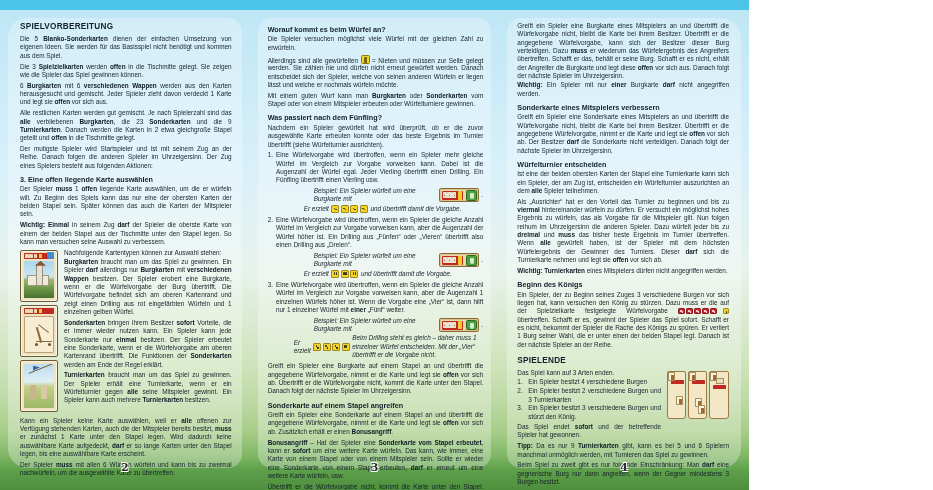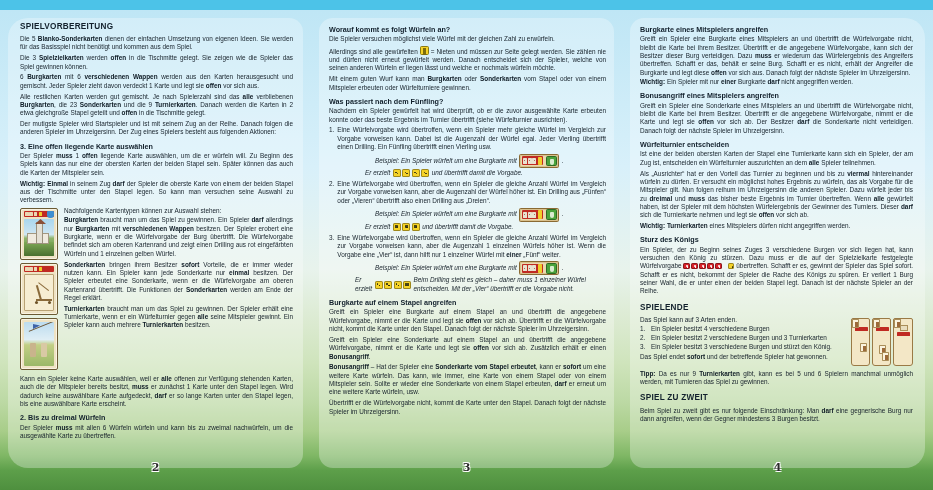--- a/index.html
+++ b/index.html
@@ -4,21 +4,21 @@
 <style>
   * { box-sizing: border-box; }
   html, body { margin:0; padding:0; }
   body {
     width:933px; height:490px;
     font-family:"Liberation Sans", sans-serif;
     background:#ffffff;
     overflow:hidden;
   }
   .spread {
-    position:relative; width:933px; height:490px;
+    position:relative; width:749px; height:490px;
     display:flex;
     background:
       linear-gradient(to bottom,
         #4cc3e8 0px, #4cc3e8 10px,
         #bfe6f5 10px, #d8f0fa 34%,
         #e8f3ec 55%, #dbead0 66%,
         #cfe4bc 74%, #bcd9a4 82%,
         #a8cd89 88%, #7fb765 93%,
         #5d9f4a 96%, #4e8f3e 100%);
   }
@@ -355,31 +355,30 @@
         </div>
 
         <p class="tight">Nachfolgende Kartentypen können zur Auswahl stehen:</p>
         <p><b>Burgkarten</b> braucht man um das Spiel zu gewinnen. Ein Spieler <b>darf</b> allerdings nur <b>Burgkarten</b> mit <b>verschiedenen Wappen</b> besitzen. Der Spieler erobert eine Burgkarte, wenn er die Würfelvorgabe der Burg übertrifft. Die Würfelvorgabe befindet sich am oberen Kartenrand und zeigt einen Drilling aus rot eingefärbten Würfeln und 1 einzelnen gelben Würfel.</p>
         <p><b>Sonderkarten</b> bringen ihrem Besitzer <b>sofort</b> Vorteile, die er immer wieder nutzen kann. Ein Spieler kann jede Sonderkarte nur <b>einmal</b> besitzen. Der Spieler erbeutet eine Sonderkarte, wenn er die Würfelvorgabe am oberen Kartenrand übertrifft. Die Funktionen der <b>Sonderkarten</b> werden am Ende der Regel erklärt.</p>
         <p><b>Turnierkarten</b> braucht man um das Spiel zu gewinnen. Der Spieler erhält eine Turnierkarte, wenn er ein Würfelturnier gegen <b>alle</b> seine Mitspieler gewinnt. Ein Spieler kann auch mehrere <b>Turnierkarten</b> besitzen.</p>
       </div>
 
       <p>Kann ein Spieler keine Karte auswählen, weil er <b>alle</b> offenen zur Verfügung stehenden Karten, auch die der Mitspieler bereits besitzt, <b>muss</b> er zunächst 1 Karte unter den Stapel legen. Wird dadurch keine auswählbare Karte aufgedeckt, <b>darf</b> er so lange Karten unter den Stapel legen, bis eine auswählbare Karte erscheint.</p>
 
-      <h3 class="sub">2. Bis zu dreimal Würfeln</h3>
       <p>Der Spieler <b>muss</b> mit allen 6 Würfeln würfeln und kann bis zu zweimal nachwürfeln, um die ausgewählte Karte zu übertreffen.</p>
     </div>
     <div class="pagenum">2</div>
   </div>
 
   <div class="page mid">
     <div class="panel"></div>
     <div class="col">
 
-      <h3 class="sub tight">Worauf kommt es folgt Würfeln an?</h3>
+      <h3 class="sub tight">Worauf kommt es beim Würfel an?</h3>
       <p>Die Spieler versuchen möglichst viele Würfel mit der gleichen Zahl zu erwürfeln.</p>
       <p>
         <span>Allerdings sind alle gewürfelten</span>
         <span class="blank-die"></span>
         <span>= Nieten und müssen zur Seite gelegt werden. Sie zählen nie und dürfen nicht erneut gewürfelt werden. Danach entscheidet sich der Spieler, welche von seinen anderen Würfeln er liegen lässt und welche er nochmals würfeln möchte.</span>
       </p>
       <p>Mit einem guten Wurf kann man <b>Burgkarten</b> oder <b>Sonderkarten</b> vom Stapel oder von einem Mitspieler erbeuten oder Würfelturniere gewinnen.</p>
 
       <h3 class="sub">Was passiert nach dem Fünfling?</h3>
       <p>Nachdem ein Spieler gewürfelt hat wird überprüft, ob er die zuvor ausgewählte Karte erbeuten konnte oder das beste Ergebnis im Turnier übertrifft (siehe Würfelturnier ausrichten).</p>
@@ -537,47 +536,46 @@
                 <i class="pip" style="top:1.4px;left:1.4px"></i>
                 <i class="pip" style="top:1.4px;right:1.4px"></i>
                 <i class="pip" style="bottom:1.4px;left:1.4px"></i>
                 <i class="pip" style="bottom:1.4px;right:1.4px"></i>
               </span>
           </span>
           <span>Beim Drilling steht es gleich – daher muss 1 einzelner Würfel entscheiden. Mit der „Vier“ übertrifft er die Vorgabe nicht.</span>
         </div>
       </div>
 
-      <h3 class="sub">Burgkarte auf einem Stapel angreifen</h3>
       <p>Greift ein Spieler eine Burgkarte auf einem Stapel an und übertrifft die angegebene Würfelvorgabe, nimmt er die Karte und legt sie <b>offen</b> vor sich ab. Übertrifft er die Würfelvorgabe nicht, kommt die Karte unter den Stapel. Danach folgt der nächste Spieler im Uhrzeigersinn.</p>
 
+      <h3 class="sub">Sonderkarte auf einem Stapel angreifen</h3>
       <p>Greift ein Spieler eine Sonderkarte auf einem Stapel an und übertrifft die angegebene Würfelvorgabe, nimmt er die Karte und legt sie <b>offen</b> vor sich ab. Zusätzlich erhält er einen <b>Bonusangriff</b>.</p>
       <p><b>Bonusangriff</b> – Hat der Spieler eine <b>Sonderkarte vom Stapel erbeutet</b>, kann er <b>sofort</b> um eine weitere Karte würfeln. Das kann, wie immer, eine Karte von einem Stapel oder von einem Mitspieler sein. Sollte er wieder eine Sonderkarte von einem Stapel erbeuten, <b>darf</b> er erneut um eine weitere Karte würfeln, usw.</p>
       <p>Übertrifft er die Würfelvorgabe nicht, kommt die Karte unter den Stapel. Danach folgt der nächste Spieler im Uhrzeigersinn.</p>
     </div>
     <div class="pagenum">3</div>
   </div>
 
   <div class="page last">
     <div class="panel"></div>
     <div class="col">
 
-      <h3 class="sub tight">Burgkarte eines Mitspielers angreifen</h3>
       <p class="tight">Greift ein Spieler eine Burgkarte eines Mitspielers an und übertrifft die Würfelvorgabe nicht, bleibt die Karte bei ihrem Besitzer. Übertrifft er die angegebene Würfelvorgabe, kann sich der Besitzer dieser Burg verteidigen. Dazu <b>muss</b> er wiederum das Würfelergebnis des Angreifers übertreffen. Schafft er das, behält er seine Burg. Schafft er es nicht, erhält der Angreifer die Burgkarte und legt diese <b>offen</b> vor sich aus. Danach folgt der nächste Spieler im Uhrzeigersinn.</p>
       <p><b>Wichtig:</b> Ein Spieler mit nur <b>einer</b> Burgkarte <b>darf</b> nicht angegriffen werden.</p>
 
-      <h3 class="sub">Bonusangriff eines Mitspielers angreifen</h3>
+      <h3 class="sub">Sonderkarte eines Mitspielers verbessern</h3>
       <p>Greift ein Spieler eine Sonderkarte eines Mitspielers an und übertrifft die Würfelvorgabe nicht, bleibt die Karte bei ihrem Besitzer. Übertrifft er die angegebene Würfelvorgabe, nimmt er die Karte und legt sie <b>offen</b> vor sich ab. Der Besitzer <b>darf</b> die Sonderkarte nicht verteidigen. Danach folgt der nächste Spieler im Uhrzeigersinn.</p>
 
       <h3 class="sub">Würfelturnier entscheiden</h3>
       <p>Ist eine der beiden obersten Karten der Stapel eine Turnierkarte kann sich ein Spieler, der am Zug ist, entscheiden ein Würfelturnier auszurichten an dem <b>alle</b> Spieler teilnehmen.</p>
       <p>Als „Ausrichter“ hat er den Vorteil das Turnier zu beginnen und bis zu <b>viermal</b> hintereinander würfeln zu dürfen. Er versucht ein möglichst hohes Ergebnis zu würfeln, das als Vorgabe für die Mitspieler gilt. Nun folgen reihum im Uhrzeigersinn die anderen Spieler. Dazu würfelt jeder bis zu <b>dreimal</b> und <b>muss</b> das bisher beste Ergebnis im Turnier übertreffen. Wenn <b>alle</b> gewürfelt haben, ist der Spieler mit dem höchsten Würfelergebnis der Gewinner des Turniers. Dieser <b>darf</b> sich die Turnierkarte nehmen und legt sie <b>offen</b> vor sich ab.</p>
       <p><b>Wichtig:</b> <b>Turnierkarten</b> eines Mitspielers dürfen nicht angegriffen werden.</p>
 
-      <h3 class="sub">Sturz des Königs</h3>
+      <h3 class="sub">Beginn des Königs</h3>
       <p>
         <span>Ein Spieler, der zu Beginn seines Zuges 3 verschiedene Burgen vor sich liegen hat, kann versuchen den König zu stürzen. Dazu muss er die auf der Spielzielkarte festgelegte Würfelvorgabe</span>
         <span class="inline-dice">
           <span class="die r small">
               <i class="pip" style="top:1.1px;left:1.1px"></i>
               <i class="pip" style="top:1.1px;right:1.1px"></i>
               <i class="pip" style="top:2.6px;left:2.6px"></i>
               <i class="pip" style="bottom:1.1px;left:1.1px"></i>
               <i class="pip" style="bottom:1.1px;right:1.1px"></i>
             </span>
@@ -650,19 +648,18 @@
           </li>
           <li>
             <span class="n">3.</span>
             <span>Ein Spieler besitzt 3 verschiedene Burgen und stürzt den König.</span>
           </li>
         </ul>
         <p>Das Spiel endet <b>sofort</b> und der betreffende Spieler hat gewonnen.</p>
       </div>
       <p><b>Tipp:</b> Da es nur 9 <b>Turnierkarten</b> gibt, kann es bei 5 und 6 Spielern manchmal unmöglich werden, mit Turnieren das Spiel zu gewinnen.</p>
 
-      <h2 class="sec">SPIEL ZU ZWEIT</h2>
       <p>Beim Spiel zu zweit gibt es nur folgende Einschränkung: Man <b>darf</b> eine gegnerische Burg nur dann angreifen, wenn der Gegner mindestens 3 Burgen besitzt.</p>
     </div>
     <div class="pagenum">4</div>
   </div>
 
 </div>
 
 </body></html>

